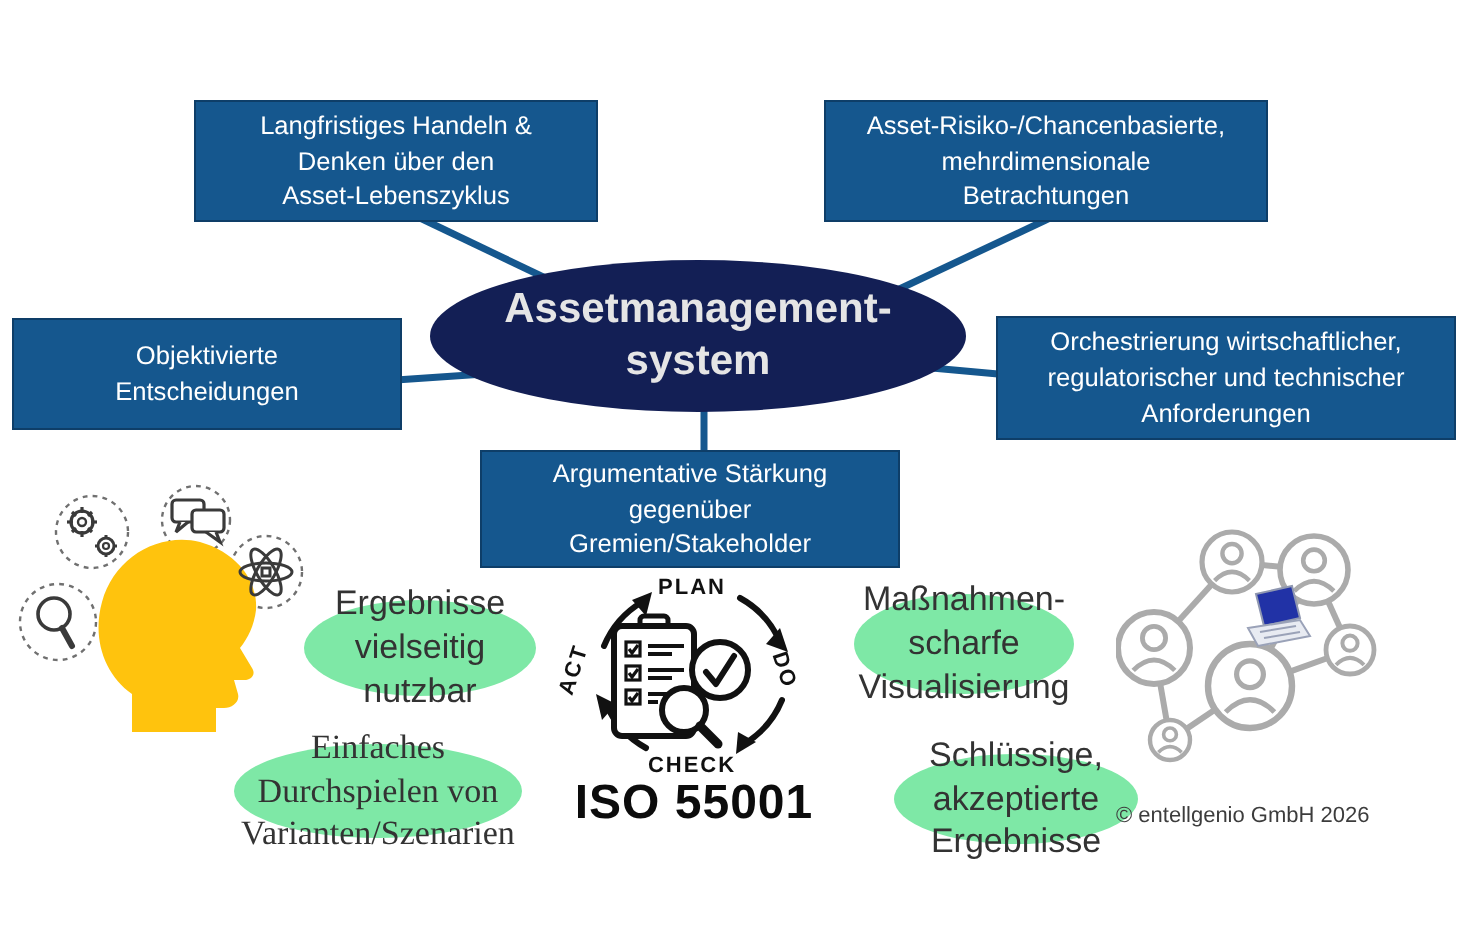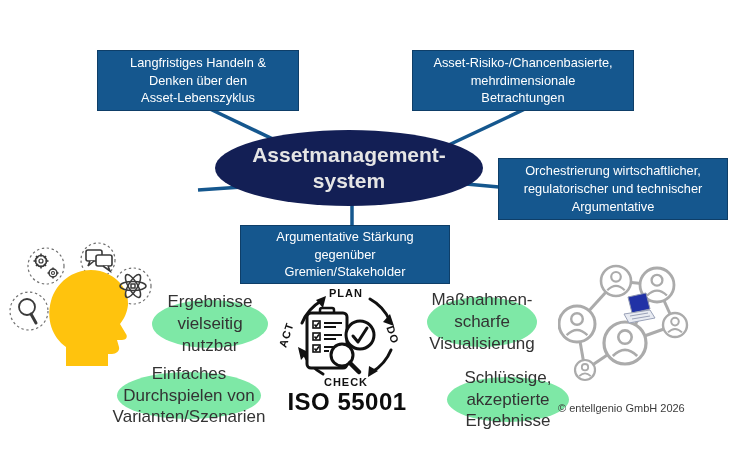--- a/index.html
+++ b/index.html
@@ -24,21 +24,21 @@
     border-radius:50%;display:flex;align-items:center;justify-content:center;
     color:#e5e5e5;font-weight:bold;font-size:21px;line-height:1.25;text-align:center;
     white-space:pre-line;
   }
   .green{
     position:absolute;background:#7EE8A6;border-radius:50%;
     display:flex;align-items:center;justify-content:center;text-align:center;
     font-size:17px;line-height:1.28;color:#333;white-space:pre-line;
   }
   .g1{left:152px;top:300px;width:116px;height:48px;}
-  .g2{left:117px;top:372px;width:144px;height:47px;}
+  .g2{left:117px;top:372px;width:144px;height:47px;font-family:Liberation Serif, serif;}
   .g3{left:427px;top:297px;width:110px;height:50px;}
   .g4{left:447px;top:377px;width:122px;height:45px;}
   .iso-label{
     position:absolute;left:277px;top:388px;width:140px;text-align:center;
     font-weight:bold;font-size:24px;color:#0c0c0c;letter-spacing:0.5px;
   }
   .copyright{
     position:absolute;left:558px;top:402px;width:168px;
     font-size:11px;color:#3c3c3c;
   }
@@ -61,23 +61,25 @@
       <line x1="352" y1="203" x2="352" y2="226"></line>
     </g>
   </svg>
 
   <div class="box b-tl">Langfristiges Handeln &amp;
 Denken über den
 Asset-Lebenszyklus</div>
   <div class="box b-tr">Asset-Risiko-/Chancenbasierte,
 mehrdimensionale
 Betrachtungen</div>
+  <div class="box b-l">Objektivierte
+Entscheidungen</div>
   <div class="box b-r">Orchestrierung wirtschaftlicher,
 regulatorischer und technischer
-Argumentative</div>
+Anforderungen</div>
   <div class="box b-b">Argumentative Stärkung
 gegenüber
 Gremien/Stakeholder</div>
 
   <div class="center-ellipse">Assetmanagement-
 system</div>
 
   <div class="green g1">Ergebnisse
 vielseitig
 nutzbar</div>

